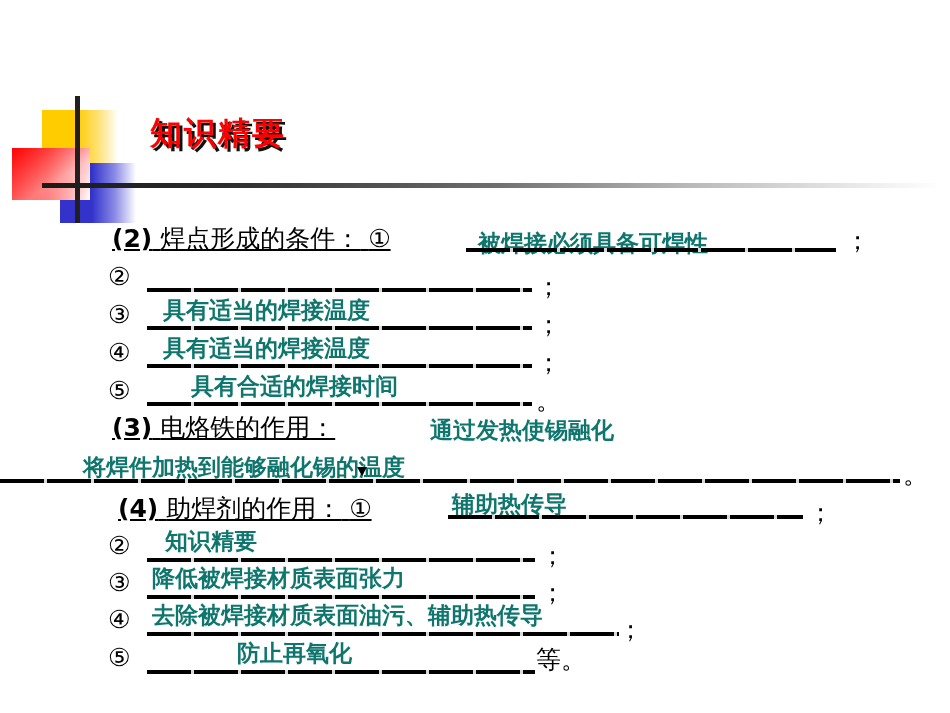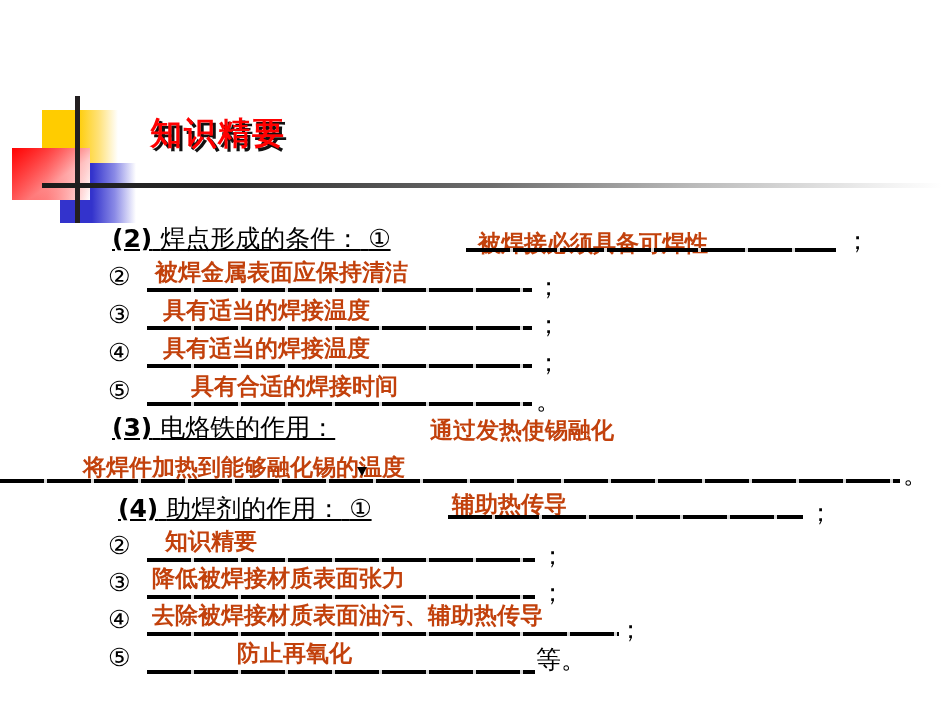--- a/index.html
+++ b/index.html
@@ -91,21 +91,21 @@
   .q-head .num {
     font-weight: bold;
     font-family: "DejaVu Sans", "Liberation Sans", sans-serif;
   }
   .circ {
     font-family: "DejaVu Sans", "Liberation Sans", sans-serif;
     font-size: 25px;
     color: #000000;
   }
   .ans {
-    color: #c2410c;
+    color: #0f766e;
     font-family: "DejaVu Sans", "Liberation Sans", sans-serif;
     font-size: 23px;
     font-weight: bold;
   }
   .punct {
     font-family: "DejaVu Sans", "Liberation Sans", sans-serif;
     font-size: 25px;
     color: #000000;
   }
 
@@ -146,21 +146,20 @@
   <div class="blk q-head" style="left:112px; top:222px;">
     <span class="num">(2)</span>
     <span>焊点形成的条件：</span>
     <span class="circ">①</span>
   </div>
   <div class="blk ans" style="left:478px; top:228px;">被焊接必须具备可焊性</div>
   <div class="rule" style="left:466px; top:248px; width:370px;"></div>
   <div class="blk punct" style="left:845px; top:224px;">；</div>
 
   <div class="blk circ" style="left:108px; top:262px;">②</div>
-  <div class="blk ans" style="left:155px; top:257px;">被焊金属表面应保持清洁</div>
   <div class="rule" style="left:147px; top:288px; width:385px;"></div>
   <div class="blk punct" style="left:536px; top:270px;">；</div>
 
   <div class="blk circ" style="left:108px; top:300px;">③</div>
   <div class="blk ans" style="left:163px; top:295px;">具有适当的焊接温度</div>
   <div class="rule" style="left:147px; top:326px; width:385px;"></div>
   <div class="blk punct" style="left:536px; top:308px;">；</div>
 
   <div class="blk circ" style="left:108px; top:338px;">④</div>
   <div class="blk ans" style="left:163px; top:333px;">具有适当的焊接温度</div>

